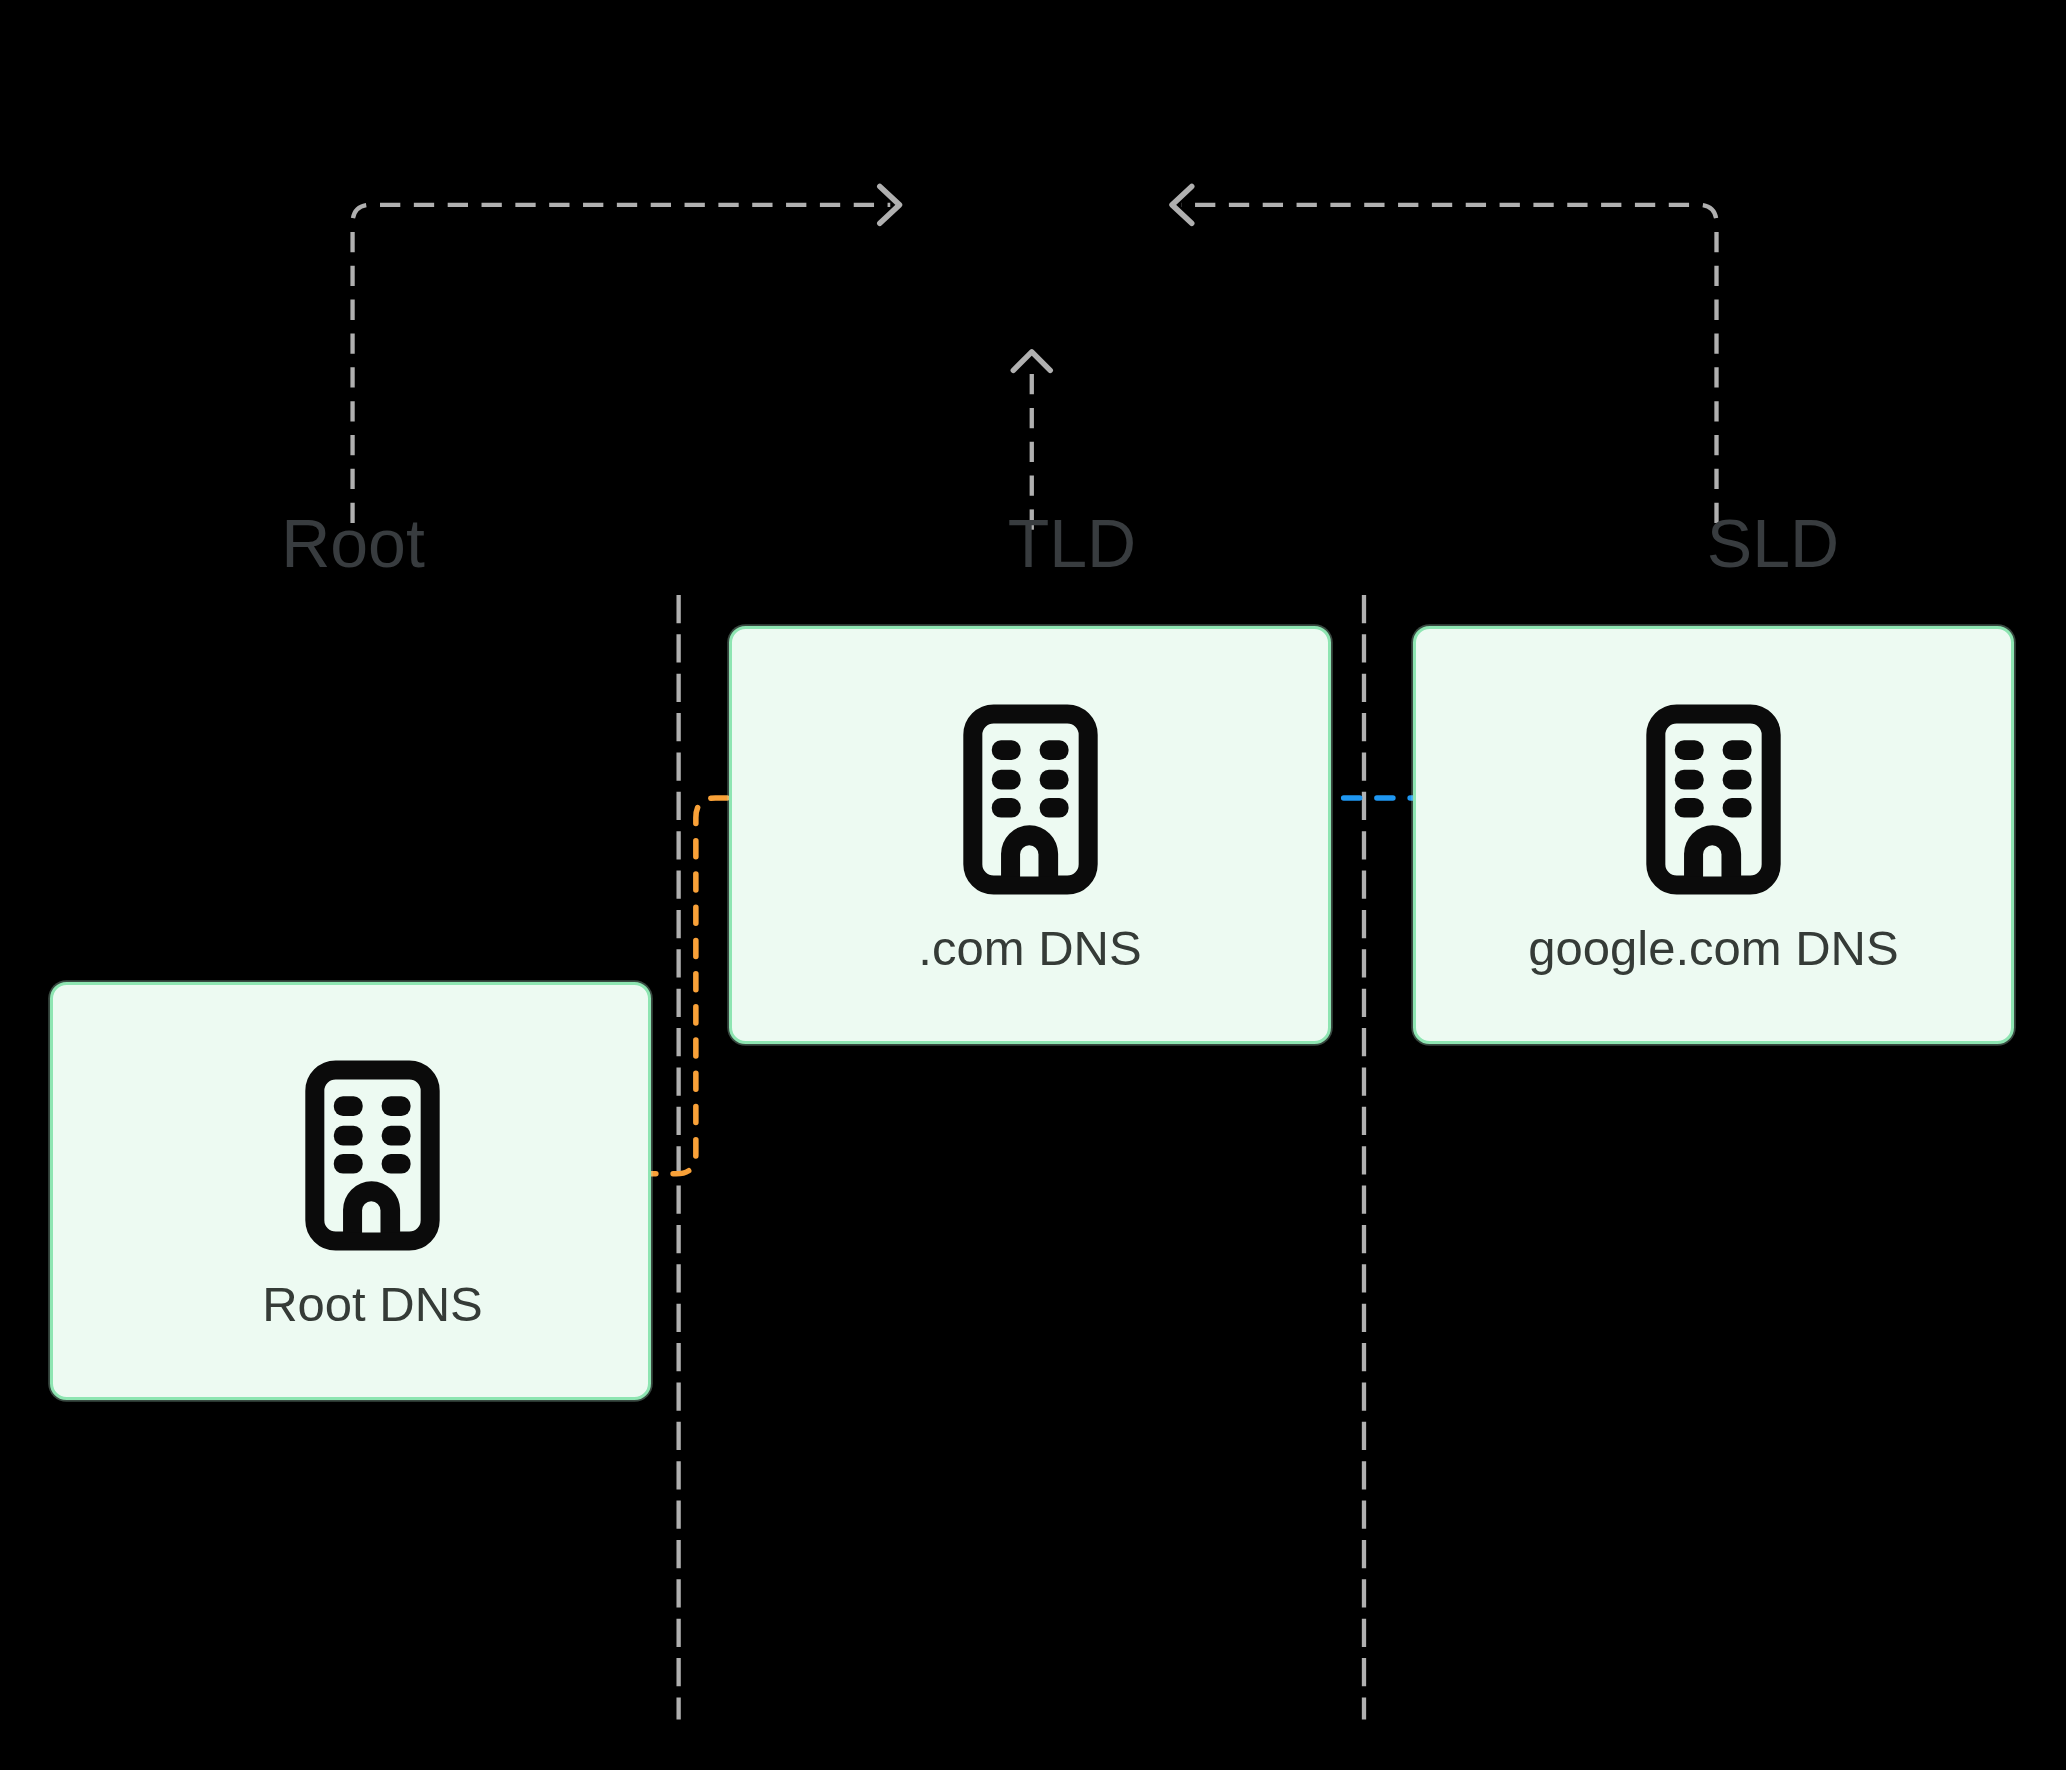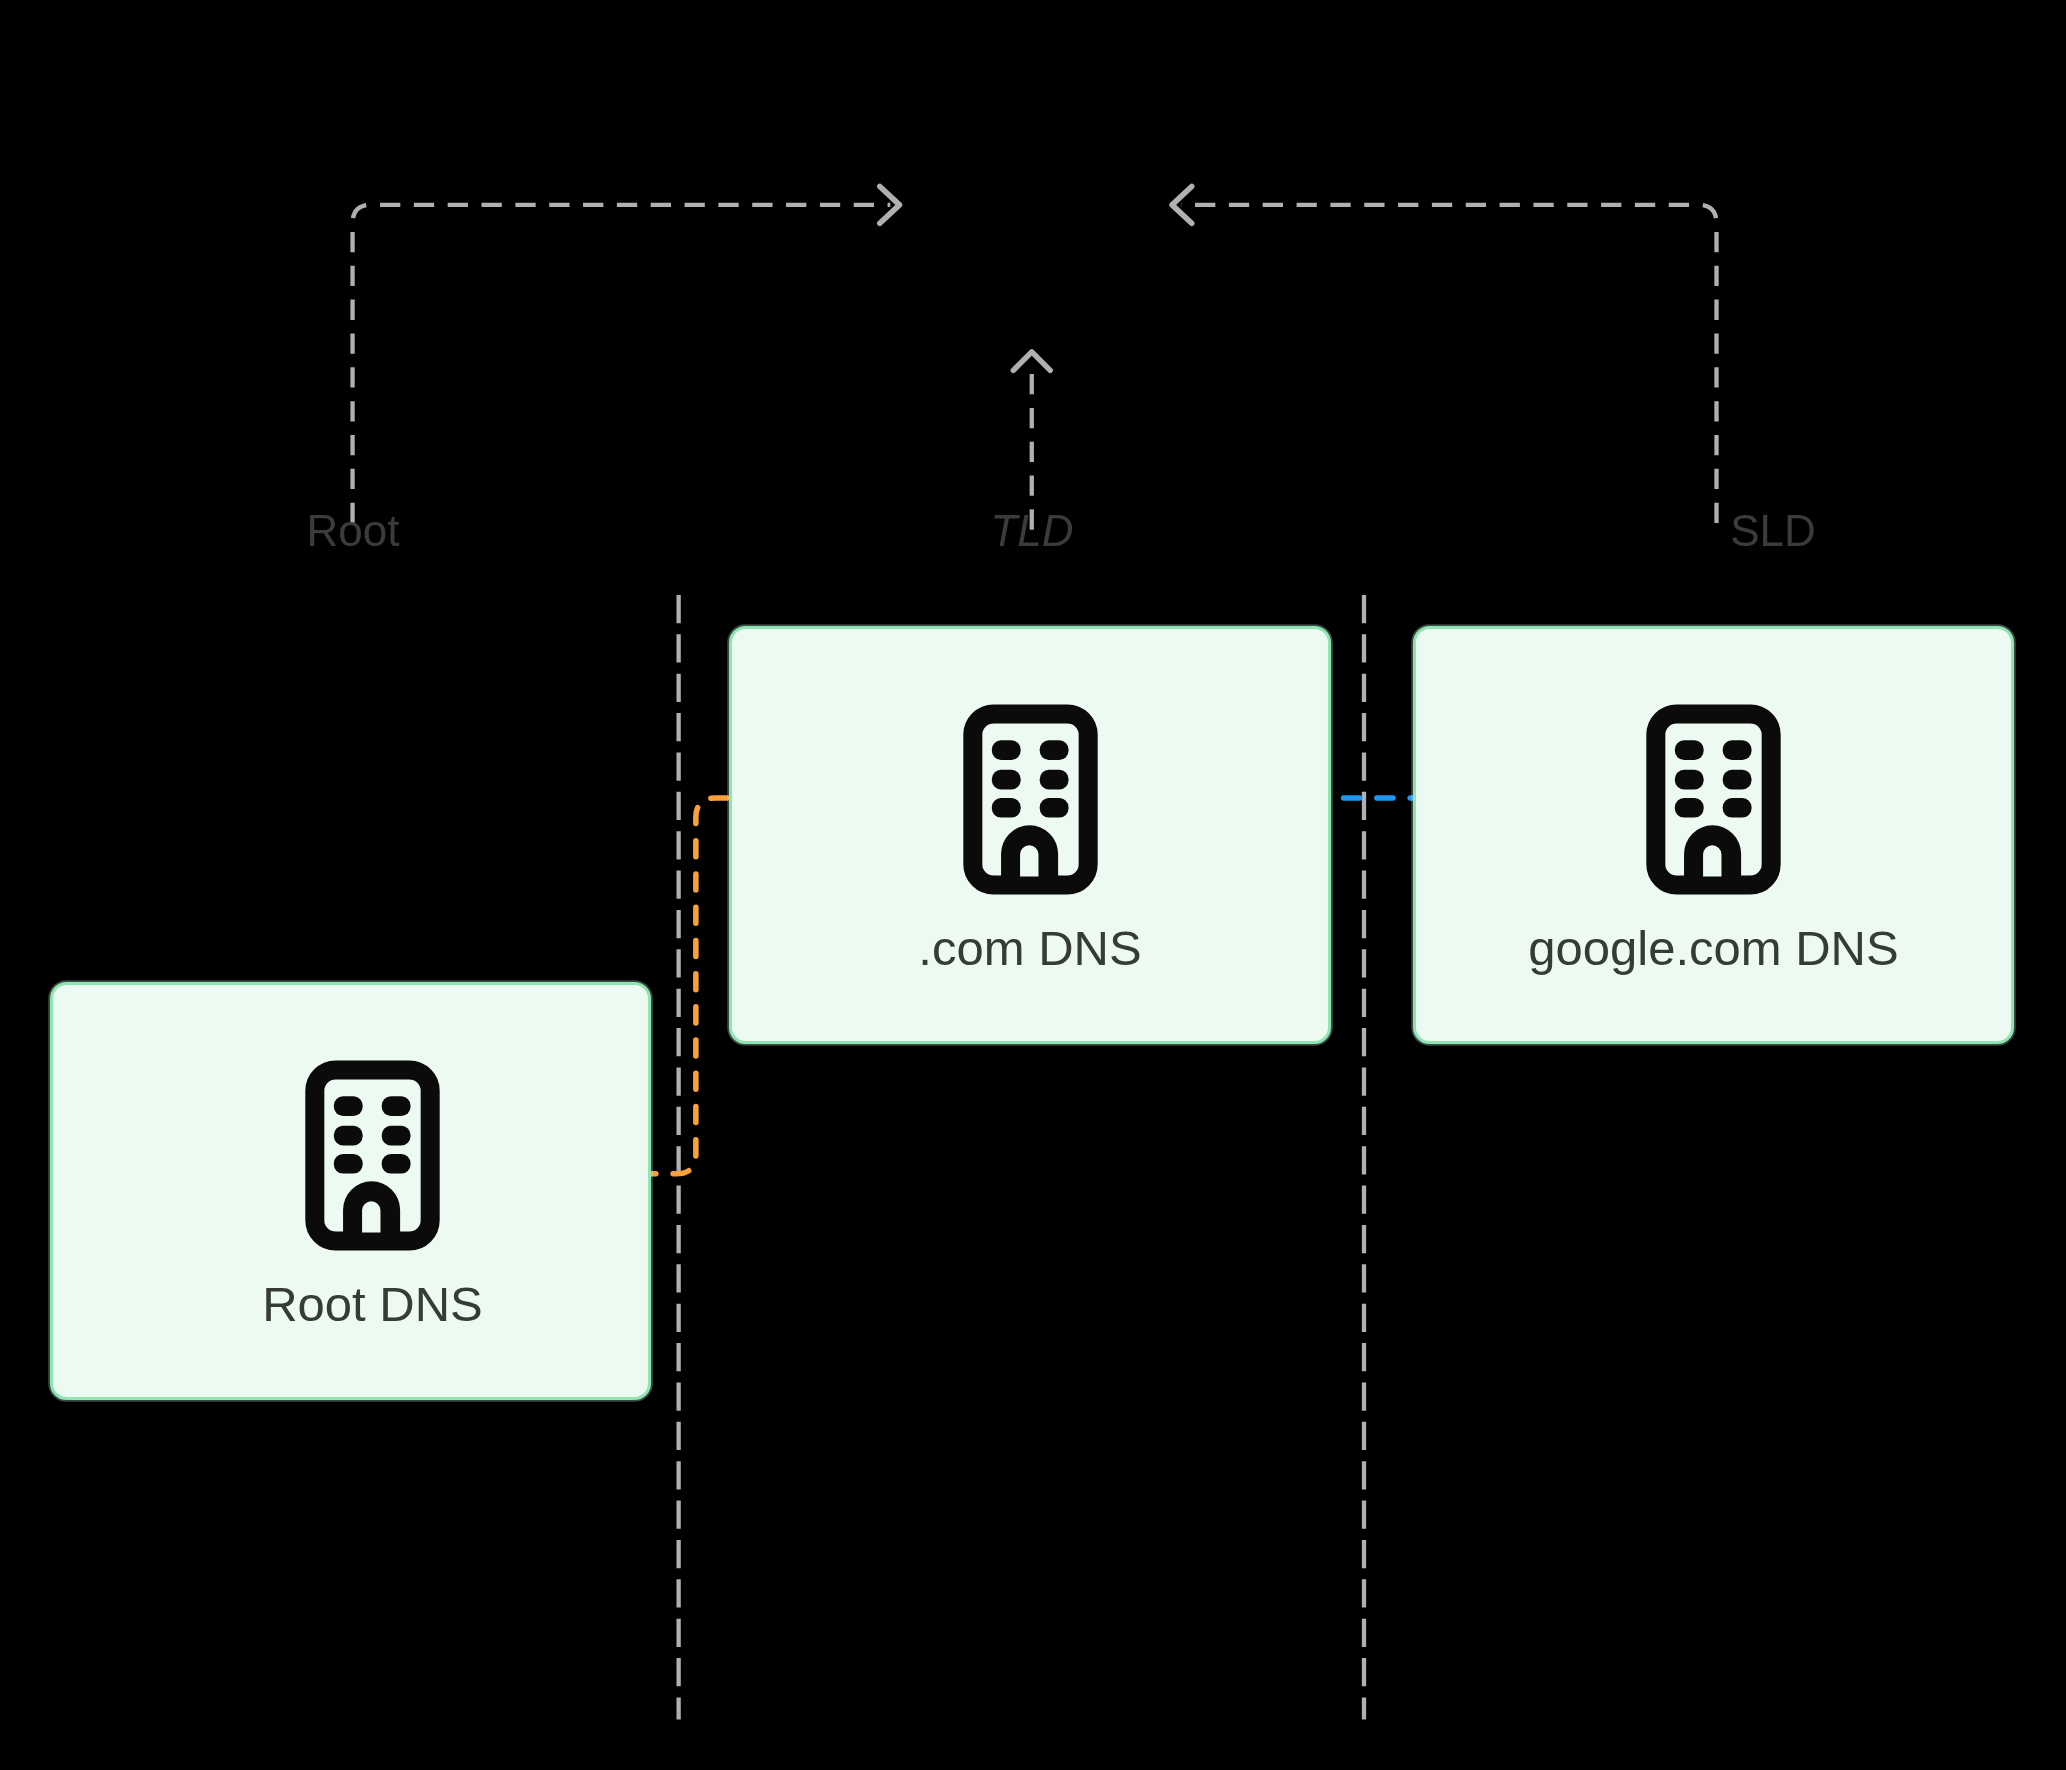--- a/index.html
+++ b/index.html
@@ -8,29 +8,29 @@
     width:2066px;height:1770px;
     background:var(--bg,#000);
     font-family:"Liberation Sans", sans-serif;
     overflow:hidden;
   }
   
   .lane-label{
     position:absolute;
     top:509px;
     transform:translateX(-50%);
-    font-size:44px;
+    font-size:68px;
     line-height:1;
     font-weight:500;
     letter-spacing:0;
     color:var(--lane-label,#383c3f);
     white-space:nowrap;
   }
   .lane-label.root{left:353px;}
-  .lane-label.tld{left:1032px;font-style:italic;}
+  .lane-label.tld{left:1072px;}
   .lane-label.sld{left:1773px;}
   
   .node{
     position:absolute;
     width:601px;height:418px;
     background:var(--node-fill,#edfaf2);
     border:3.1px solid var(--node-border,#8ee5b2);
     border-radius:16.6px;
     box-shadow:0 0 0 1.8px rgba(190,242,214,0.30);
     box-sizing:border-box;

